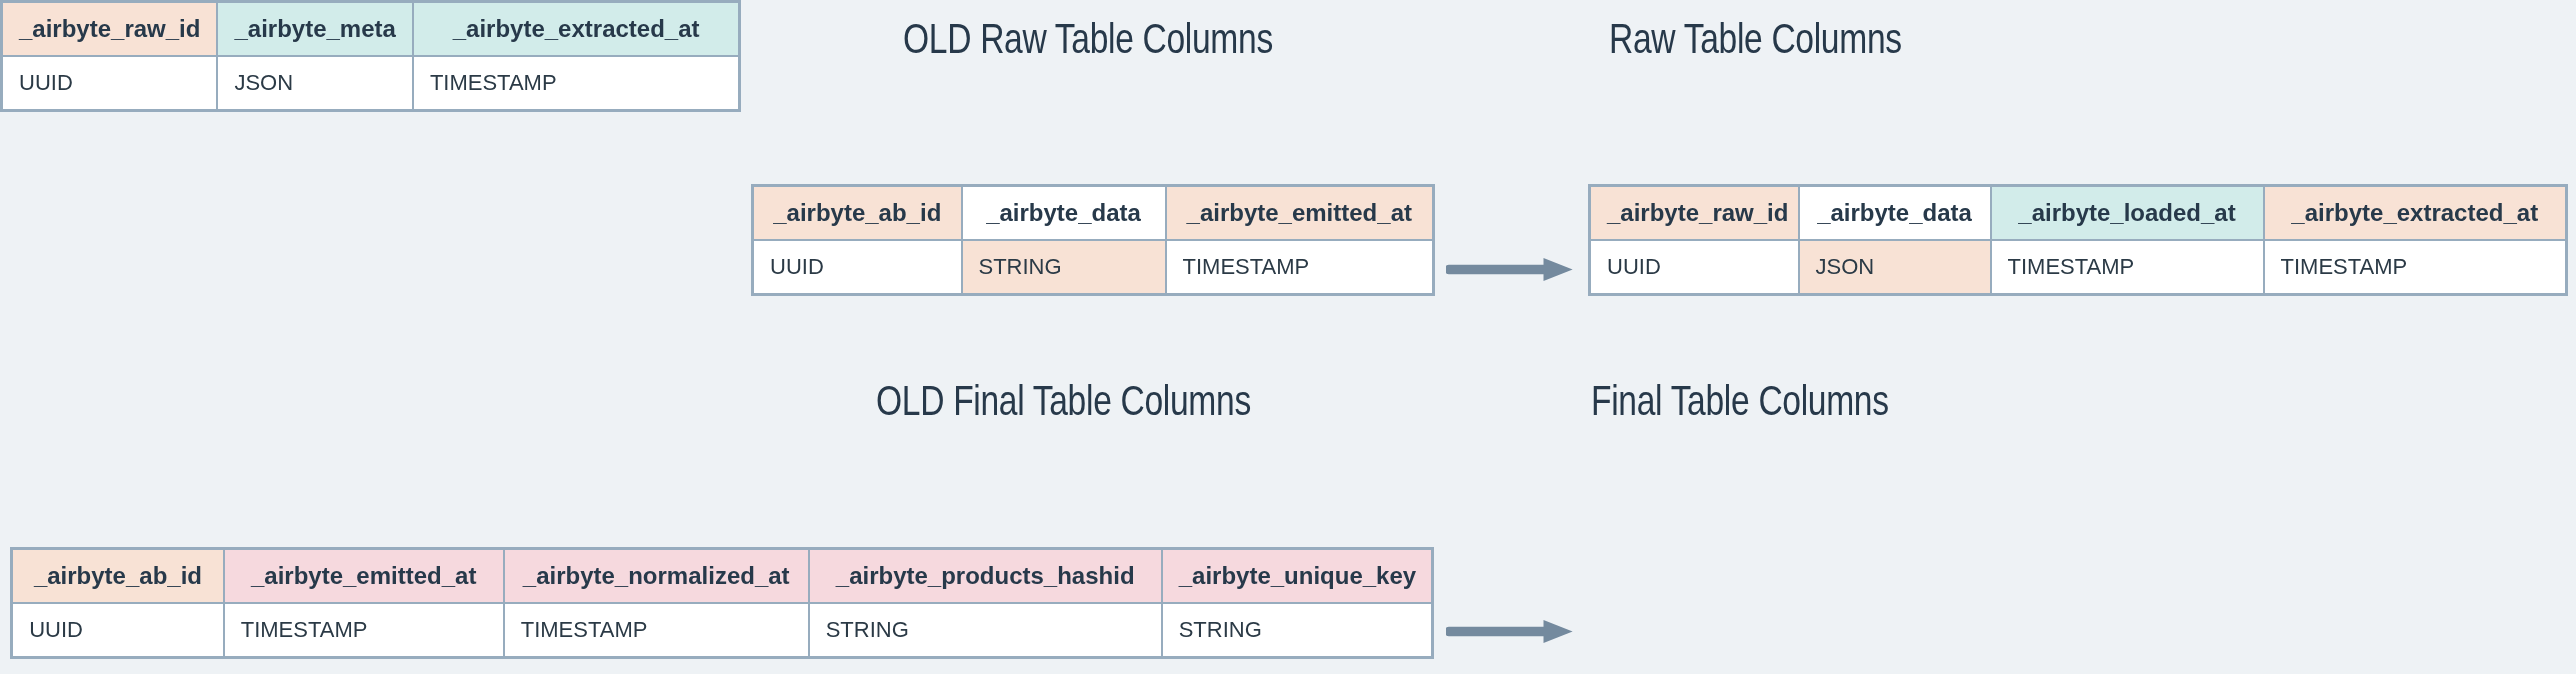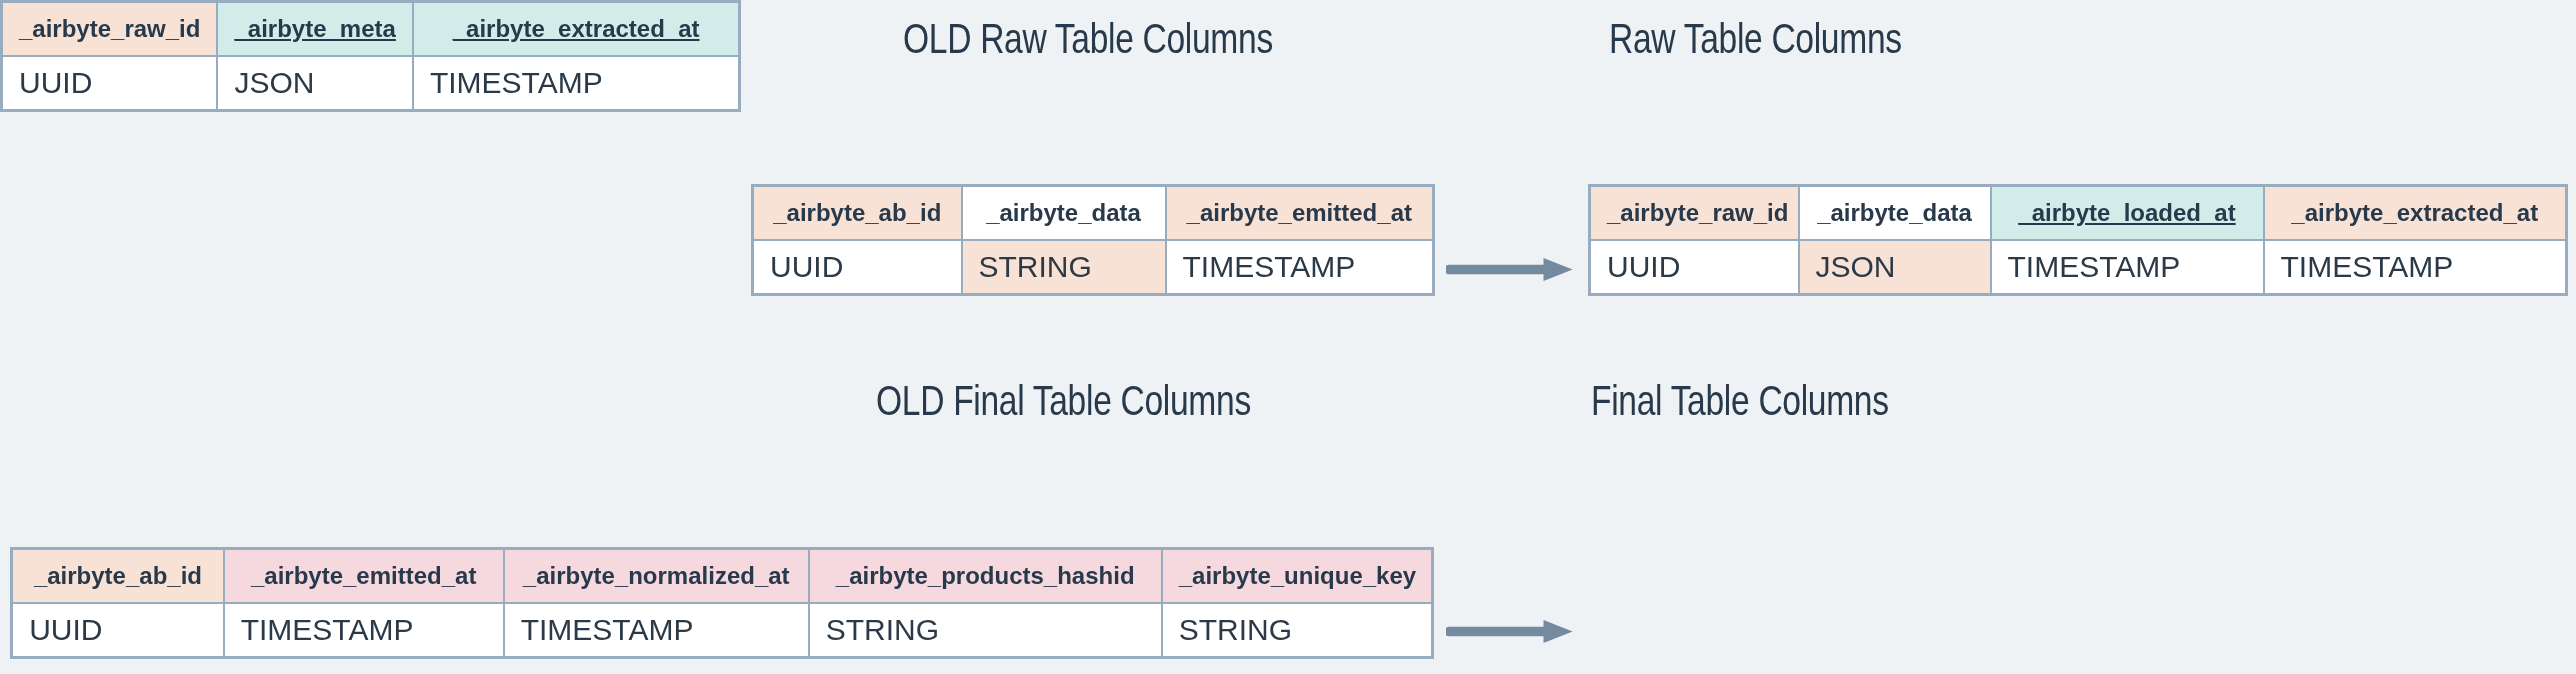--- a/index.html
+++ b/index.html
@@ -67,29 +67,29 @@
   }
   .tbl tr.hdr td {
     font-weight: 700;
     font-size: 24px;
     color: #27394a;
     text-align: center;
   }
   .tbl tr.hdr .cell-inner { text-align: center; }
   .tbl tr.typ td {
     font-weight: 400;
-    font-size: 30px;
+    font-size: 22px;
     font-family: "Liberation Sans Narrow", "Liberation Sans", "DejaVu Sans", sans-serif;
     color: #2b3a46;
     text-align: left;
   }
   
   td.fill-peach { background: #f8e2d5 !important; }
   td.fill-pink  { background: #f6d9de !important; }
-  td.fill-mint  { background: #d2ecea !important; text-decoration: underline; }
+  td.fill-mint  { background: #d2ecea !important; }
   td.fill-white { background: #ffffff !important; }
 
   
   #table-old-raw   { left: 751px; top: 184px; width: 681px; }
   #table-new-raw   { left: 1588px; top: 184px; width: 977px; }
   #table-old-final { left: 10.2px;   top: 547px; width: 1421px; }
 
   
   .arrow {
     position: absolute;

